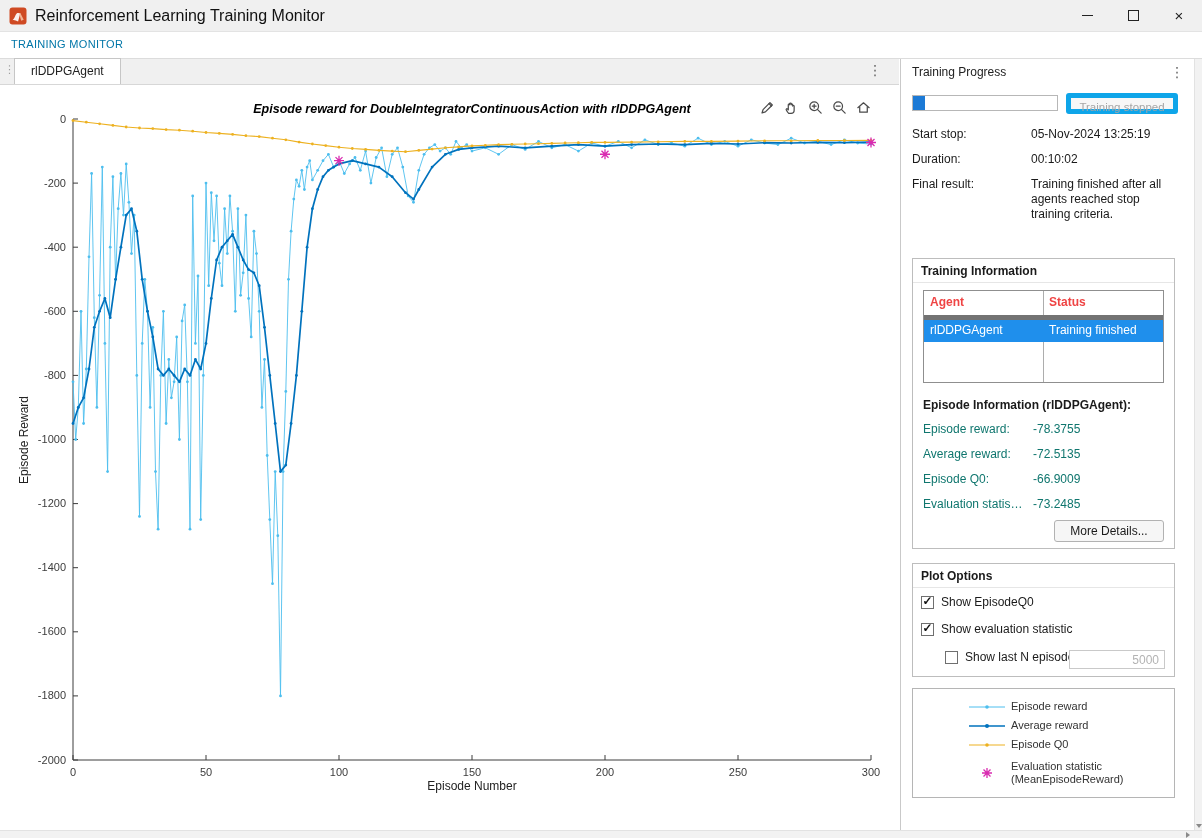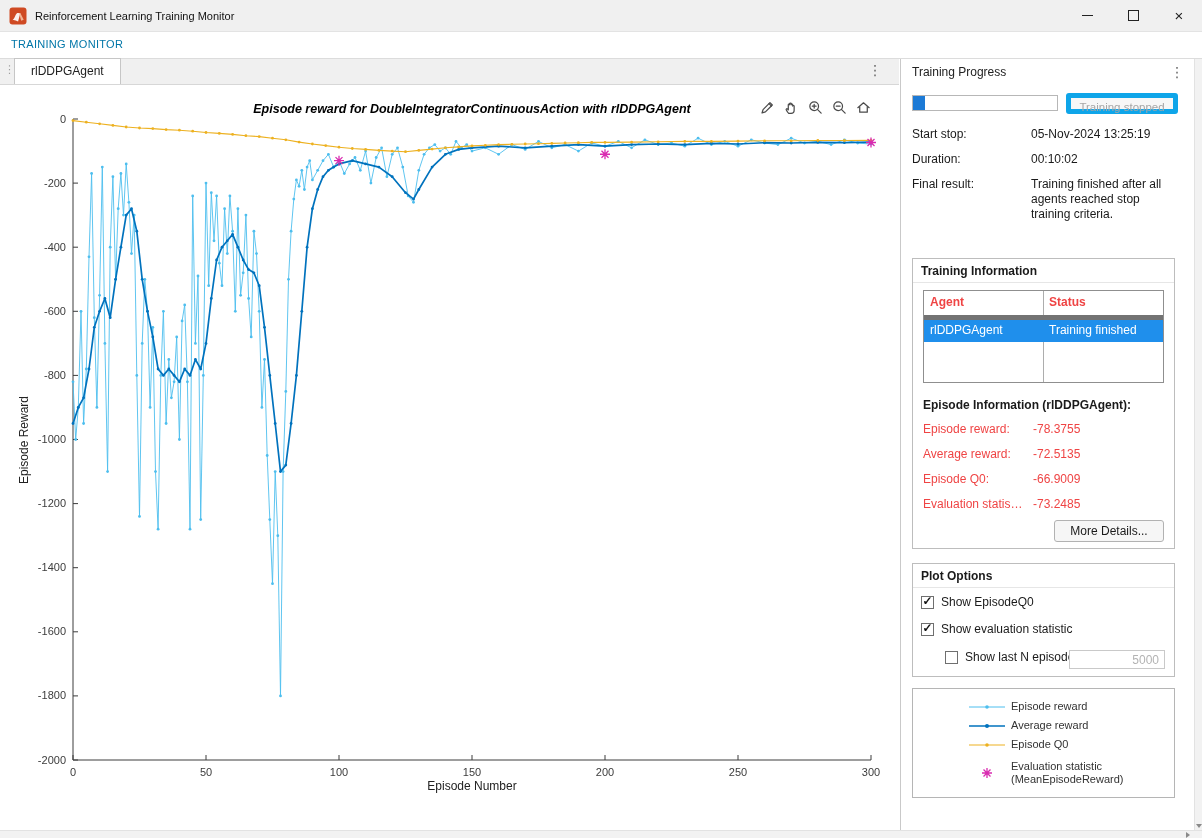--- a/index.html
+++ b/index.html
@@ -3,21 +3,21 @@
 <meta charset="utf-8">
 <style>
   html,body{margin:0;padding:0;background:#d8d8d8;}
   #window{position:relative;width:1202px;height:838px;background:#fff;
     font-family:"Liberation Sans",sans-serif;outline:1px solid #9a9a9a;overflow:hidden;
     -webkit-font-smoothing:antialiased;}
   
   .titlebar{position:absolute;left:0;top:0;width:100%;height:32px;background:#f0f0f0;
     display:flex;align-items:center;border-bottom:1px solid #e3e3e3;box-sizing:border-box;}
   .titlebar .logo{margin-left:9px;display:flex;}
-  .title-text{font-size:11px;color:#111;margin-left:8px;}
+  .title-text{font-size:16px;color:#111;margin-left:8px;}
   .win-controls{margin-left:auto;display:flex;height:100%;}
   .win-btn{width:46px;height:100%;display:flex;align-items:center;justify-content:center;cursor:default;}
   .min-glyph{width:11px;height:1px;background:#222;display:block;}
   .max-glyph{width:9px;height:9px;border:1px solid #222;display:block;}
   .close-glyph{font-size:15px;color:#222;line-height:1;}
   
   .toolstrip{position:absolute;left:0;top:32px;width:100%;height:27px;background:#fff;
     border-bottom:1px solid #dcdcdc;box-sizing:border-box;}
   .toolstrip-tab{display:inline-block;padding:0 11px;line-height:25px;font-size:11px;
     letter-spacing:.3px;color:#0076a8;}
@@ -69,21 +69,21 @@
     font-size:12px;box-sizing:border-box;background:#fff;}
   .ti-col-line{position:absolute;left:119px;top:0;bottom:0;width:1px;background:#adadad;}
   .ti-head{position:relative;display:flex;height:24px;border-bottom:5px solid #737373;font-weight:bold;color:#ef4444;}
   .ti-head .c1{width:119px;padding:4px 0 0 6px;box-sizing:border-box;}
   .ti-head .c2{flex:1;padding:4px 0 0 6px;}
   .ti-row{position:relative;display:flex;height:22px;background:#1f8fec;color:#fff;}
   .ti-row .c1{width:119px;padding:3px 0 0 6px;box-sizing:border-box;}
   .ti-row .c2{flex:1;padding:3px 0 0 6px;}
   .ep-info-title{position:absolute;left:10px;top:139px;font-size:12px;font-weight:bold;color:#1a1a1a;}
   .stats{position:absolute;left:10px;top:163px;width:243px;}
-  .stat-row{display:flex;margin-bottom:10px;font-size:12px;color:#ef4444;line-height:15px;}
+  .stat-row{display:flex;margin-bottom:10px;font-size:12px;color:#0f766e;line-height:15px;}
   .stat-row .lbl{width:110px;flex:none;}
   .more-btn{position:absolute;right:10px;top:261px;width:110px;height:22px;border:1px solid #b2b2b2;
     border-radius:3px;background:#f6f6f6;font-size:12px;color:#1a1a1a;text-align:center;line-height:20px;box-sizing:border-box;}
   
   .opt-row{position:absolute;left:8px;display:flex;align-items:center;font-size:12px;color:#1a1a1a;}
   .cb{width:13px;height:13px;border:1px solid #6f6f6f;background:#fff;display:inline-flex;
     align-items:center;justify-content:center;margin-right:7px;box-sizing:border-box;flex:none;}
   .check-glyph{font-size:12px;font-weight:bold;color:#111;line-height:1;margin-top:-2px;}
   .n-input{position:absolute;right:9px;top:86px;width:96px;height:19px;border:1px solid #c9c9c9;
     background:#fff;color:#b3b3b3;font-size:12px;text-align:right;padding:0 5px;

